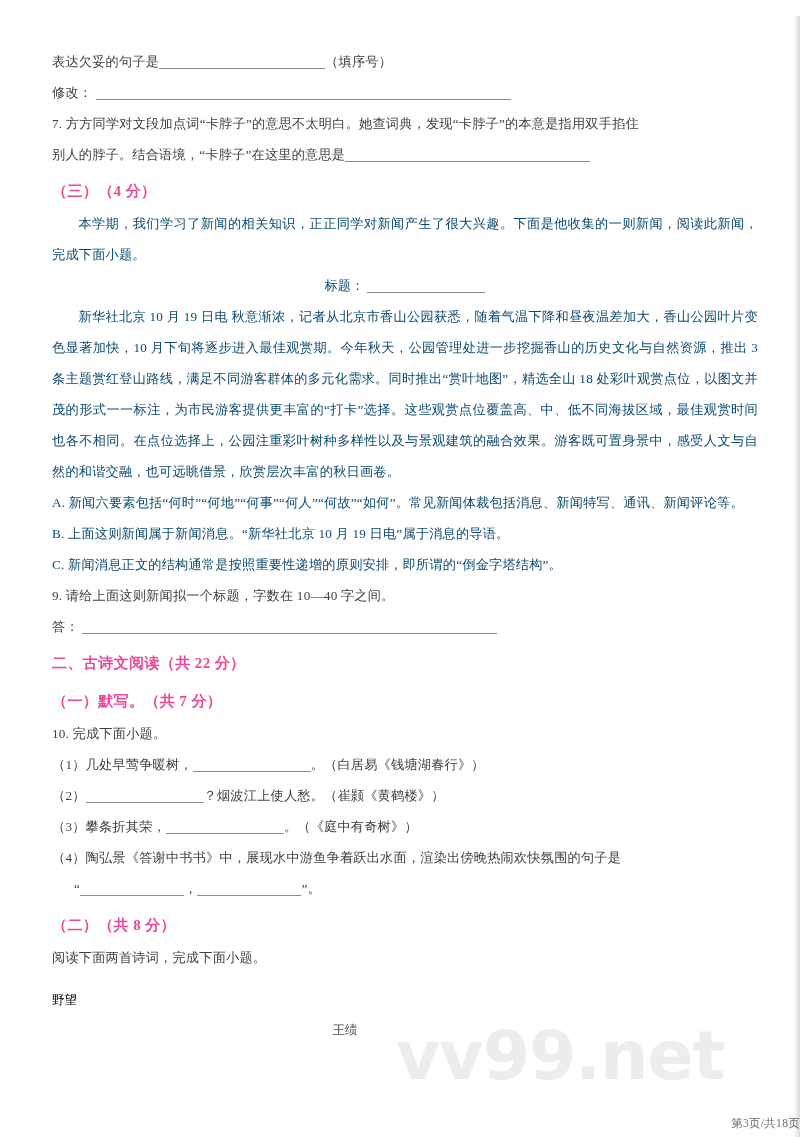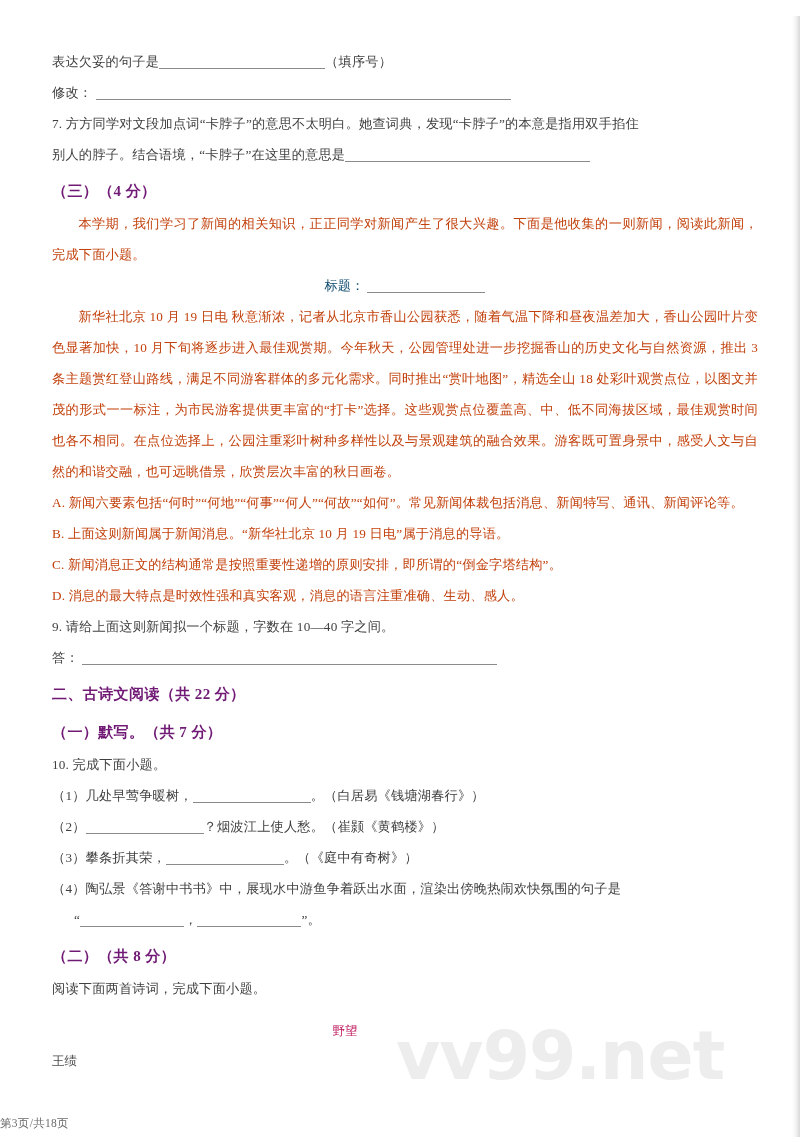--- a/index.html
+++ b/index.html
@@ -63,75 +63,75 @@
   .line {
     font-size: 13.2px;
     line-height: 31px;
     color: #3f3f3f;
     letter-spacing: 0.2px;
     white-space: nowrap;
   }
   .para {
     font-size: 13.2px;
     line-height: 31px;
-    color: #c2410c;
+    color: #0c4a6e;
     letter-spacing: 0.2px;
     text-align: justify;
   }
   .para-indent {
     text-indent: 2em;
   }
   .heading {
     font-size: 15px;
     font-weight: bold;
     line-height: 34px;
-    color: #701a75;
+    color: #ec4899;
     letter-spacing: 0.4px;
     margin-top: 4px;
     font-family: Liberation Serif, serif;
   }
   .title-line {
     font-size: 13.2px;
     line-height: 31px;
     text-align: center;
     color: #0c4a6e;
   }
   .poem-title {
     font-size: 12.5px;
     line-height: 30px;
-    color: #be185d;
-    text-align: center;
+    color: #000000;
+    text-align: left;
     padding-right: 120px;
   }
   .poem-author {
     font-size: 12.5px;
     line-height: 30px;
     color: #4a4a4a;
-    text-align: left;
+    text-align: center;
     padding-right: 120px;
   }
   
   .blank {
     display: inline-block;
     border-bottom: 1px solid #8a8a8a;
     vertical-align: -3px;
     height: 14px;
   }
   .blank-sm  { width: 104px; }
   .blank-md  { width: 118px; }
   .blank-lg  { width: 166px; }
   .blank-xl  { width: 245px; }
   .blank-full{ width: 415px; }
   .spacer-md { height: 12px; }
   .footer {
     position: absolute;
     left: 0;
     bottom: 22px;
     width: 800px;
-    text-align: left;
+    text-align: right;
     font-size: 11.5px;
     color: #6b6b6b;
     letter-spacing: 0.3px;
     z-index: 1;
   }
 </style>
 </head>
 <body>
 
 <div class="page">
@@ -159,21 +159,20 @@
 
     <div class="title-line">
       <span>标题：</span>&nbsp;<span class="blank blank-md"></span>
     </div>
 
     <div class="para para-indent">新华社北京 10 月 19 日电 秋意渐浓，记者从北京市香山公园获悉，随着气温下降和昼夜温差加大，香山公园叶片变色显著加快，10 月下旬将逐步进入最佳观赏期。今年秋天，公园管理处进一步挖掘香山的历史文化与自然资源，推出 3 条主题赏红登山路线，满足不同游客群体的多元化需求。同时推出“赏叶地图”，精选全山 18 处彩叶观赏点位，以图文并茂的形式一一标注，为市民游客提供更丰富的“打卡”选择。这些观赏点位覆盖高、中、低不同海拔区域，最佳观赏时间也各不相同。在点位选择上，公园注重彩叶树种多样性以及与景观建筑的融合效果。游客既可置身景中，感受人文与自然的和谐交融，也可远眺借景，欣赏层次丰富的秋日画卷。</div>
 
     <div class="para">A. 新闻六要素包括“何时”“何地”“何事”“何人”“何故”“如何”。常见新闻体裁包括消息、新闻特写、通讯、新闻评论等。</div>
     <div class="para">B. 上面这则新闻属于新闻消息。“新华社北京 10 月 19 日电”属于消息的导语。</div>
     <div class="para">C. 新闻消息正文的结构通常是按照重要性递增的原则安排，即所谓的“倒金字塔结构”。</div>
-    <div class="para">D. 消息的最大特点是时效性强和真实客观，消息的语言注重准确、生动、感人。</div>
 
     <div class="line">9. 请给上面这则新闻拟一个标题，字数在 10—40 字之间。</div>
     <div class="line">
       <span>答：</span>&nbsp;<span class="blank blank-full" style="width:415px"></span>
     </div>
 
     <div class="heading">二、古诗文阅读（共 22 分）</div>
     <div class="heading">（一）默写。（共 7 分）</div>
 
     <div class="line">10. 完成下面小题。</div>

